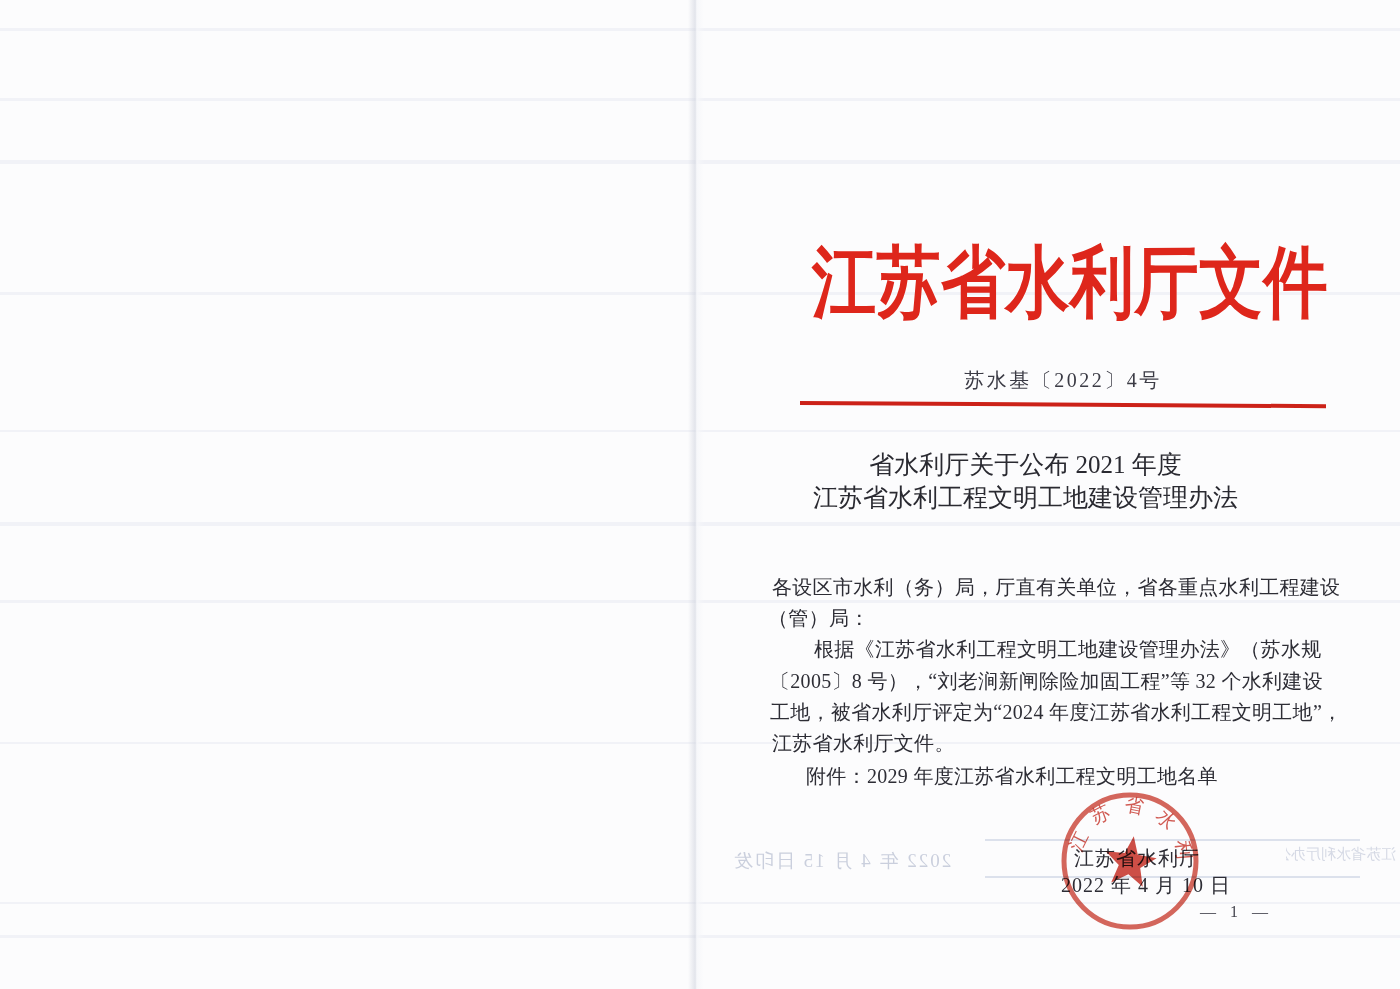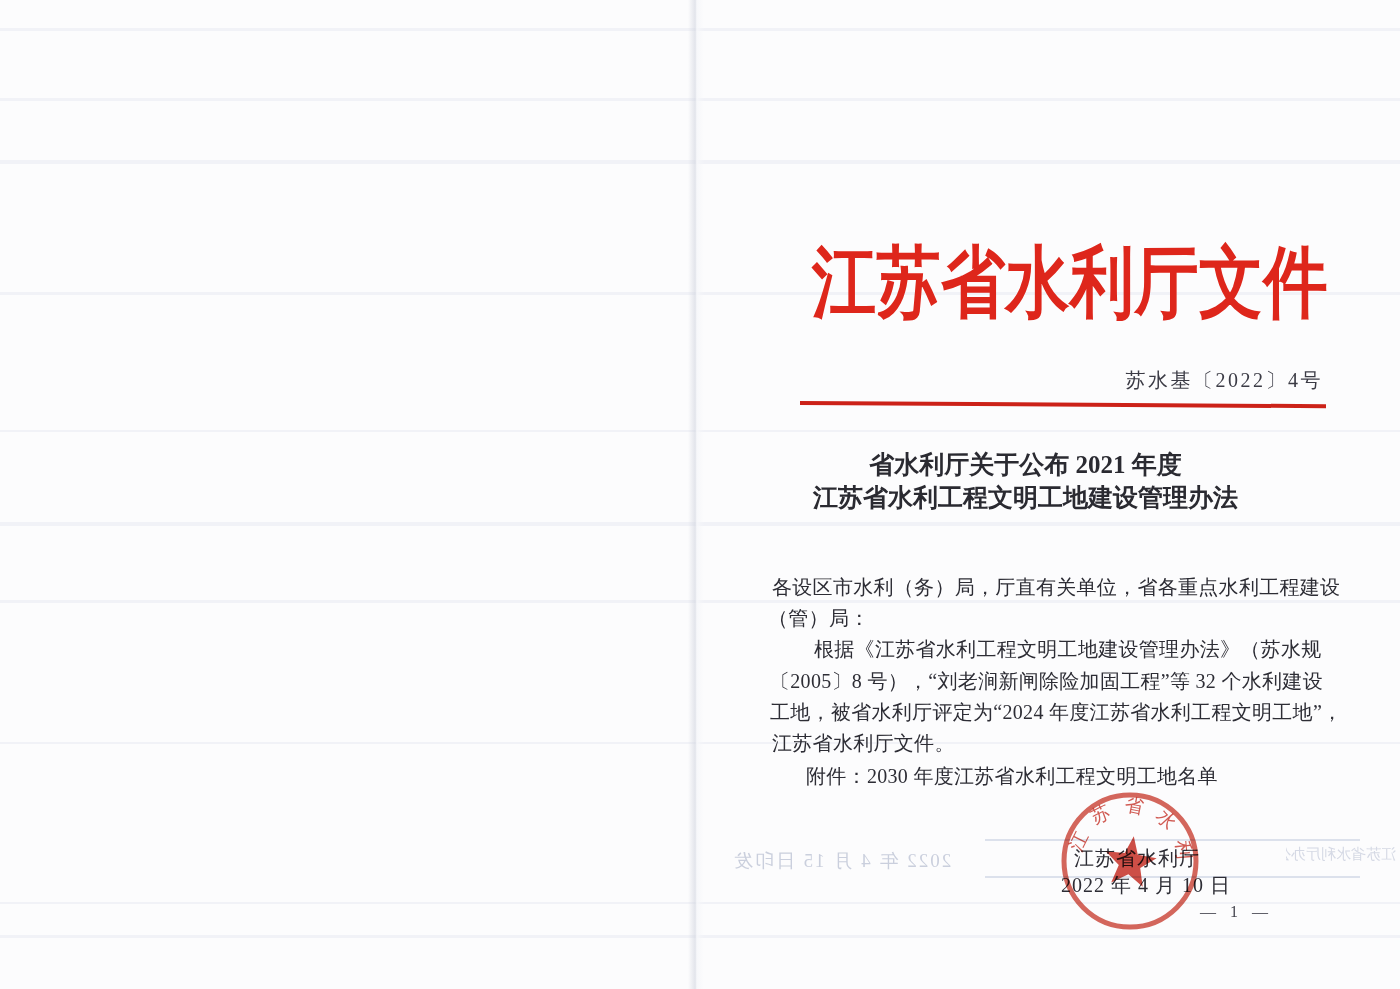--- a/index.html
+++ b/index.html
@@ -28,30 +28,30 @@
   }
   .abs { position: absolute; white-space: nowrap; }
 
   .agency-title {
     left: 812px; top: 243px;
     font-size: 64px; font-weight: bold; letter-spacing: 0.5px;
     transform: scaleY(1.22); transform-origin: top left;
     line-height: 66px;
   }
   .doc-number {
-    left: 803px; top: 369px; width: 520px; text-align: right;
+    left: 803px; top: 369px; width: 520px; text-align: center;
     font-size: 20px; letter-spacing: 2.5px; color: #3b3b45; line-height: 22px;
   }
   .red-rule {
     left: 800px; top: 401px; width: 526px; height: 4px;
     transform: rotate(0.35deg); transform-origin: left center;
   }
   .subject {
     left: 763px; top: 448px; width: 525px; text-align: center;
-    font-size: 25px; font-weight: bold; color: #2a2a31; line-height: 33px;
+    font-size: 25px; font-weight: normal; color: #2a2a31; line-height: 33px;
   }
   .bl { font-size: 20px; color: #2d2d35; letter-spacing: 0.3px; line-height: 24px; margin-top: 24px; }
   .sig { font-size: 20px; color: #2d2d35; letter-spacing: 1px; z-index: 3; }
   .pageno {
     left: 1200px; top: 903px;
     font-size: 16px; color: #45454f; letter-spacing: 5px; z-index: 2;
   }
   .seal {
     left: 1060px; top: 791px; width: 140px; height: 140px;
     z-index: 4; mix-blend-mode: multiply; pointer-events: none;
@@ -101,21 +101,21 @@
     <div>省水利厅关于公布 2021 年度</div>
     <div>江苏省水利工程文明工地建设管理办法</div>
   </div>
 
   <div class="abs bl" style="left:772px;top:551px">各设区市水利（务）局，厅直有关单位，省各重点水利工程建设</div>
   <div class="abs bl" style="left:768px;top:582px">（管）局：</div>
   <div class="abs bl" style="left:814px;top:613px">根据《江苏省水利工程文明工地建设管理办法》（苏水规</div>
   <div class="abs bl" style="left:770px;top:645px">〔2005〕8 号），“刘老涧新闸除险加固工程”等 32 个水利建设</div>
   <div class="abs bl" style="left:770px;top:676px">工地，被省水利厅评定为“2024 年度江苏省水利工程文明工地”，</div>
   <div class="abs bl" style="left:772px;top:707px">江苏省水利厅文件。</div>
-  <div class="abs bl" style="left:806px;top:740px">附件：2030 年度江苏省水利工程文明工地名单</div>
+  <div class="abs bl" style="left:806px;top:740px">附件：2029 年度江苏省水利工程文明工地名单</div>
 
   <div class="abs sig" style="left:1074px;top:845px">江苏省水利厅</div>
   <div class="abs sig" style="left:1061px;top:872px">2022 年 4 月 10 日</div>
 
   <div class="abs seal">
     <svg width="140" height="140" viewBox="0 0 140 140">
       <circle cx="70" cy="70" r="66" fill="none" stroke="rgba(203,60,48,0.78)" stroke-width="5"></circle>
       <path id="sealArc" d="M 25.1 86.3 A 48 48 0 1 1 114.9 86.3" fill="none"></path>
       <text font-size="19" fill="rgba(200,50,40,0.80)" letter-spacing="12" font-family="Liberation Serif, DejaVu Serif, serif">
         <textPath href="#sealArc" startOffset="13%">江苏省水利厅</textPath>

